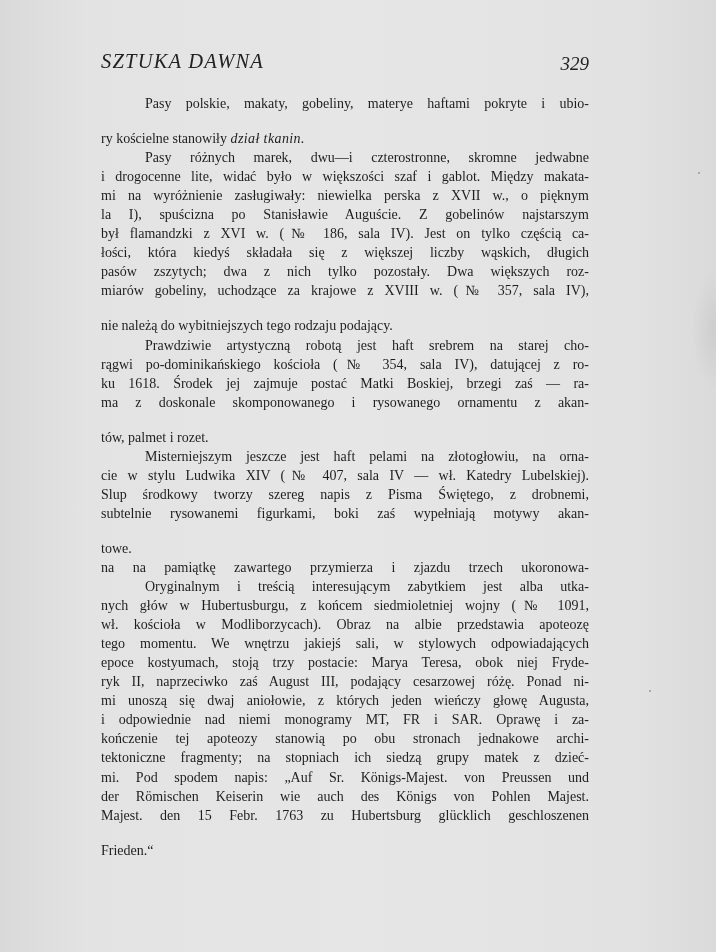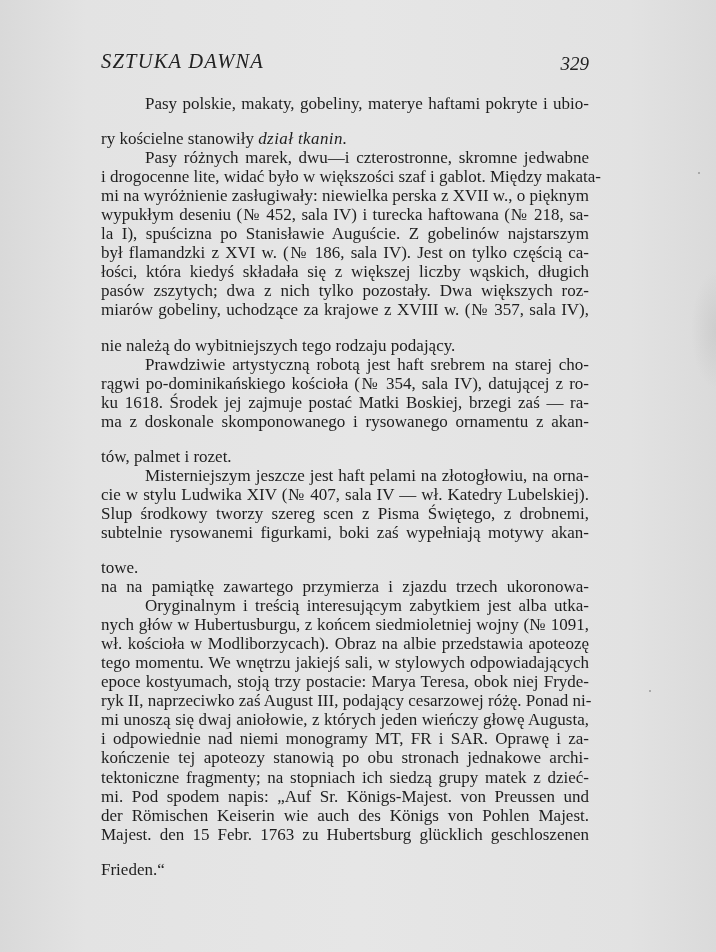--- a/index.html
+++ b/index.html
@@ -43,21 +43,21 @@
       font-style: italic;
       font-size: 19px;
       color: #222;
       text-align: center;
     }
     .body-text {
       position: absolute;
       left: 100px;
       top: 94px;
       width: 488px;
-      font-size: 17px;
+      font-size: 14px;
       line-height: 19.05px;
     }
     .line {
       display: block;
       white-space: nowrap;
       text-align: justify;
       text-align-last: justify;
       height: 19.05px;
       overflow: visible;
     }
@@ -102,39 +102,38 @@
 
   <div class="body-text" id="body-text">
       <div>
         <span class="line indent">Pasy polskie, makaty, gobeliny, materye haftami pokryte i ubio-</span>
         <span class="line last"><span>ry kościelne stanowiły </span><span class="em">dział tkanin.</span></span>
       </div>
       <div>
         <span class="line indent">Pasy różnych marek, dwu—i czterostronne, skromne jedwabne</span>
         <span class="line">i drogocenne lite, widać było w większości szaf i gablot. Między makata-</span>
         <span class="line">mi na wyróżnienie zasługiwały: niewielka perska z XVII w., o pięknym</span>
-        <span class="line">wypukłym deseniu (№ 452, sala IV) i turecka haftowana (№ 218, sa-</span>
         <span class="line">la I), spuścizna po Stanisławie Auguście. Z gobelinów najstarszym</span>
         <span class="line">był flamandzki z XVI w. (№ 186, sala IV). Jest on tylko częścią ca-</span>
         <span class="line">łości, która kiedyś składała się z większej liczby wąskich, długich</span>
         <span class="line">pasów zszytych; dwa z nich tylko pozostały. Dwa większych roz-</span>
         <span class="line">miarów gobeliny, uchodzące za krajowe z XVIII w. (№ 357, sala IV),</span>
         <span class="line last">nie należą do wybitniejszych tego rodzaju podający.</span>
       </div>
       <div>
         <span class="line indent">Prawdziwie artystyczną robotą jest haft srebrem na starej cho-</span>
         <span class="line">rągwi po-dominikańskiego kościoła (№ 354, sala IV), datującej z ro-</span>
         <span class="line">ku 1618. Środek jej zajmuje postać Matki Boskiej, brzegi zaś — ra-</span>
         <span class="line">ma z doskonale skomponowanego i rysowanego ornamentu z akan-</span>
         <span class="line last">tów, palmet i rozet.</span>
       </div>
       <div>
         <span class="line indent">Misterniejszym jeszcze jest haft pelami na złotogłowiu, na orna-</span>
         <span class="line">cie w stylu Ludwika XIV (№ 407, sala IV — wł. Katedry Lubelskiej).</span>
-        <span class="line">Slup środkowy tworzy szereg scen z Pisma Świętego, z drobnemi,</span>
+        <span class="line">Slup środkowy tworzy szereg napis z Pisma Świętego, z drobnemi,</span>
         <span class="line">subtelnie rysowanemi figurkami, boki zaś wypełniają motywy akan-</span>
         <span class="line last">towe.</span>
       </div>
       <div>
         <span class="line">na na pamiątkę zawartego przymierza i zjazdu trzech ukoronowa-</span>
         <span class="line indent">Oryginalnym i treścią interesującym zabytkiem jest alba utka-</span>
         <span class="line">nych głów w Hubertusburgu, z końcem siedmioletniej wojny (№ 1091,</span>
         <span class="line">wł. kościoła w Modliborzycach). Obraz na albie przedstawia apoteozę</span>
         <span class="line">tego momentu. We wnętrzu jakiejś sali, w stylowych odpowiadających</span>
         <span class="line">epoce kostyumach, stoją trzy postacie: Marya Teresa, obok niej Fryde-</span>

